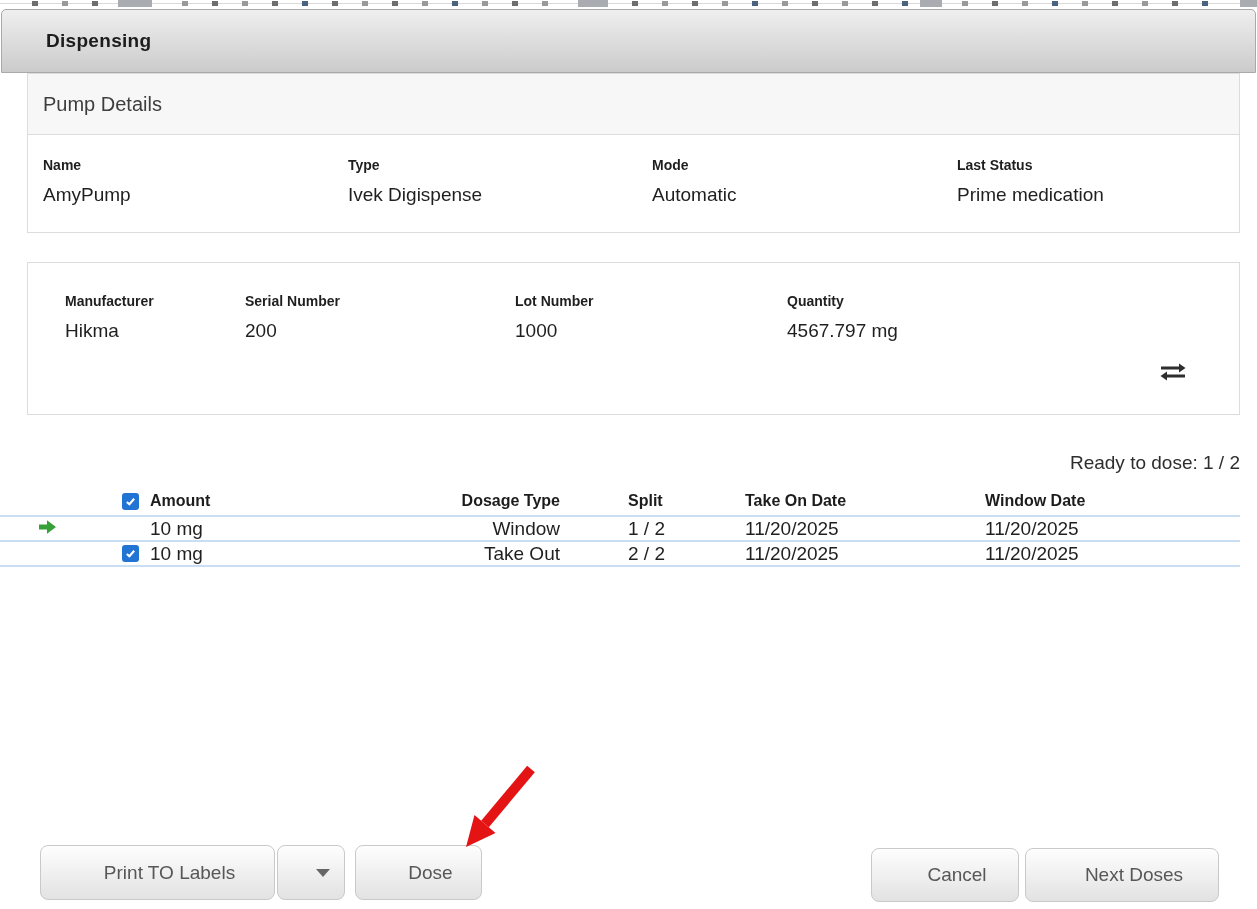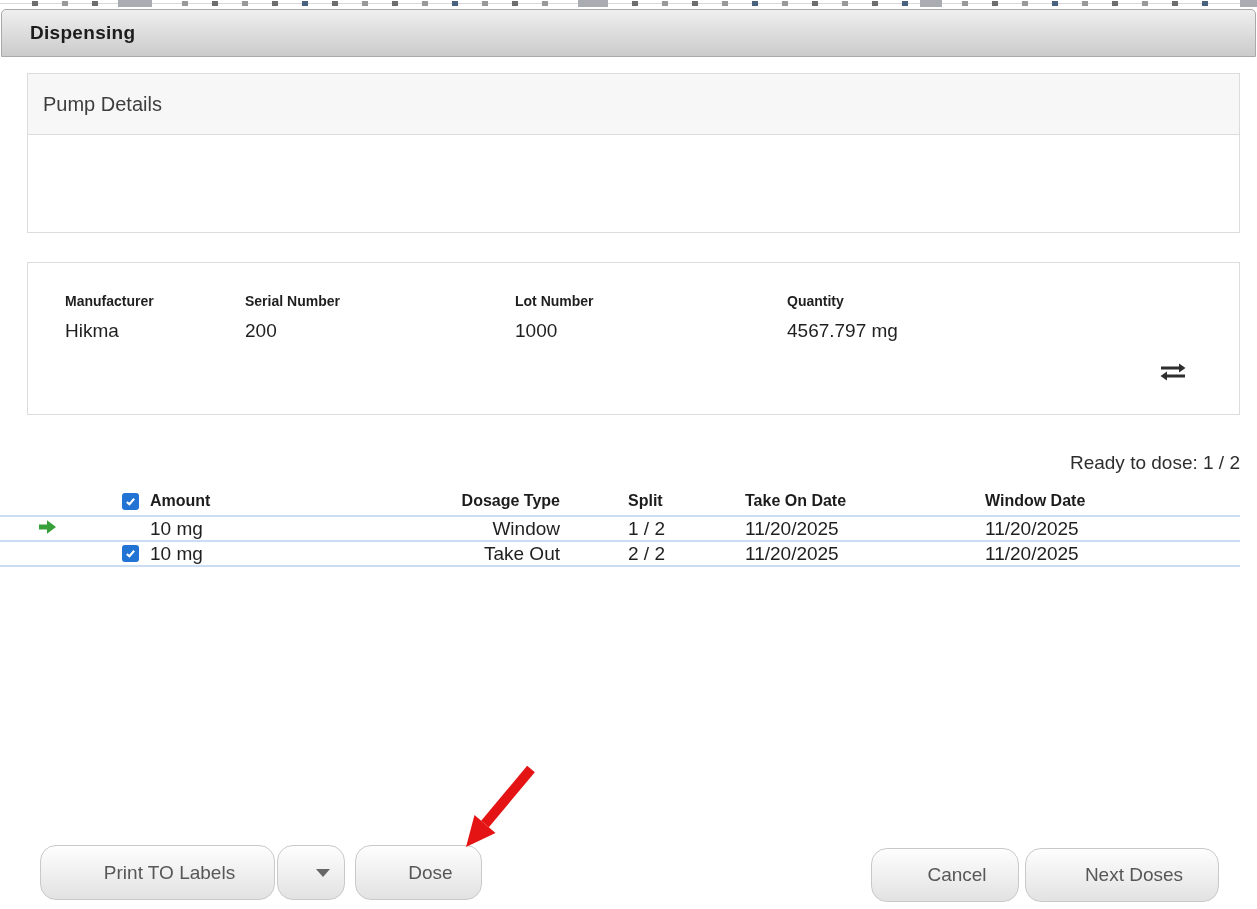--- a/index.html
+++ b/index.html
@@ -3,23 +3,23 @@
 <meta charset="utf-8">
 <style>
   * { margin:0; padding:0; box-sizing:border-box; }
   html,body { width:1257px; height:909px; background:#fff; overflow:hidden; }
   body { font-family:"Liberation Sans", sans-serif; position:relative; color:#222; }
 
   
   .top-strip { position:absolute; left:0; top:0; width:1257px; height:8px; background:#fff; }
 
   
-  .titlebar { position:absolute; left:1px; top:9px; width:1255px; height:48px;
+  .titlebar { position:absolute; left:1px; top:9px; width:1255px; height:64px;
     background:linear-gradient(#efefef,#cbcbcb); border:1px solid #a9a9a9;
-    border-radius:5px 5px 0 0; display:flex; align-items:center; padding-left:28px; }
+    border-radius:5px 5px 0 0; display:flex; align-items:center; padding-left:44px; }
   .titlebar span { font-weight:bold; font-size:19px; color:#1c1c1c; letter-spacing:.3px; }
 
   
   .panel { position:absolute; left:27px; width:1213px; border:1px solid #dcdcdc; background:#fff; }
   .pump-panel { top:73px;  height:160px; }
   .med-panel  { top:262px; height:153px; }
   .panel-header { background:#f7f7f7; border-bottom:1px solid #dcdcdc; display:flex;
     align-items:center; padding-left:15px; font-size:20px; color:#3e3e3e; }
   .pump-panel .panel-header { height:61px; }
   .med-panel  .panel-header { height:55px; }
@@ -47,21 +47,21 @@
   .c-ind { padding-left:37px; display:flex; align-items:center; }
   .c-amt { display:flex; align-items:center; padding-left:32px; gap:11px; }
   .c-dos { text-align:right; }
   .c-spl { padding-left:68px; }
 
   .checkbox { width:17px; height:17px; border-radius:3px; background:#2173d4;
     display:inline-flex; align-items:center; justify-content:center; flex:0 0 17px; cursor:pointer; }
   .checkbox.spacer { visibility:hidden; }
 
   
-  .btn { position:absolute; border:1px solid #c9c9c9; border-radius:16px;
+  .btn { position:absolute; border:1px solid #c9c9c9; border-radius:8px;
     background:linear-gradient(#fefefe,#e2e2e2); color:#575757; font-size:19px;
     font-family:inherit; display:flex; align-items:center; justify-content:center; cursor:pointer;padding-left:24px; }
   #btn-print    { left:40px;   top:845px; width:235px; height:55px; }
   #btn-dropdown { left:277px;  top:845px; width:68px;  height:55px; }
   #btn-dose     { left:355px;  top:845px; width:127px; height:55px; }
   #btn-cancel   { left:871px;  top:848px; width:148px; height:54px; }
   #btn-next     { left:1025px; top:848px; width:194px; height:54px; }
   .caret { width:0; height:0; border-left:7px solid transparent; border-right:7px solid transparent;
     border-top:8px solid #666; }
 
@@ -114,20 +114,38 @@
   </div>
 
 <div class="titlebar">
   <span>Dispensing</span>
 </div>
 
 <div class="panel pump-panel">
   <div class="panel-header">
     <span>Pump Details</span>
   </div>
+  <div class="pump-grid">
+    <div class="field">
+      <div class="field-label">Name</div>
+      <div class="field-value">AmyPump</div>
+    </div>
+    <div class="field">
+      <div class="field-label">Type</div>
+      <div class="field-value">Ivek Digispense</div>
+    </div>
+    <div class="field">
+      <div class="field-label">Mode</div>
+      <div class="field-value">Automatic</div>
+    </div>
+    <div class="field">
+      <div class="field-label">Last Status</div>
+      <div class="field-value">Prime medication</div>
+    </div>
+  </div>
 </div>
 
 <div class="panel med-panel">
   <div class="med-row">
     <div class="field">
       <div class="field-label">Manufacturer</div>
       <div class="field-value">Hikma</div>
     </div>
     <div class="field">
       <div class="field-label">Serial Number</div>

